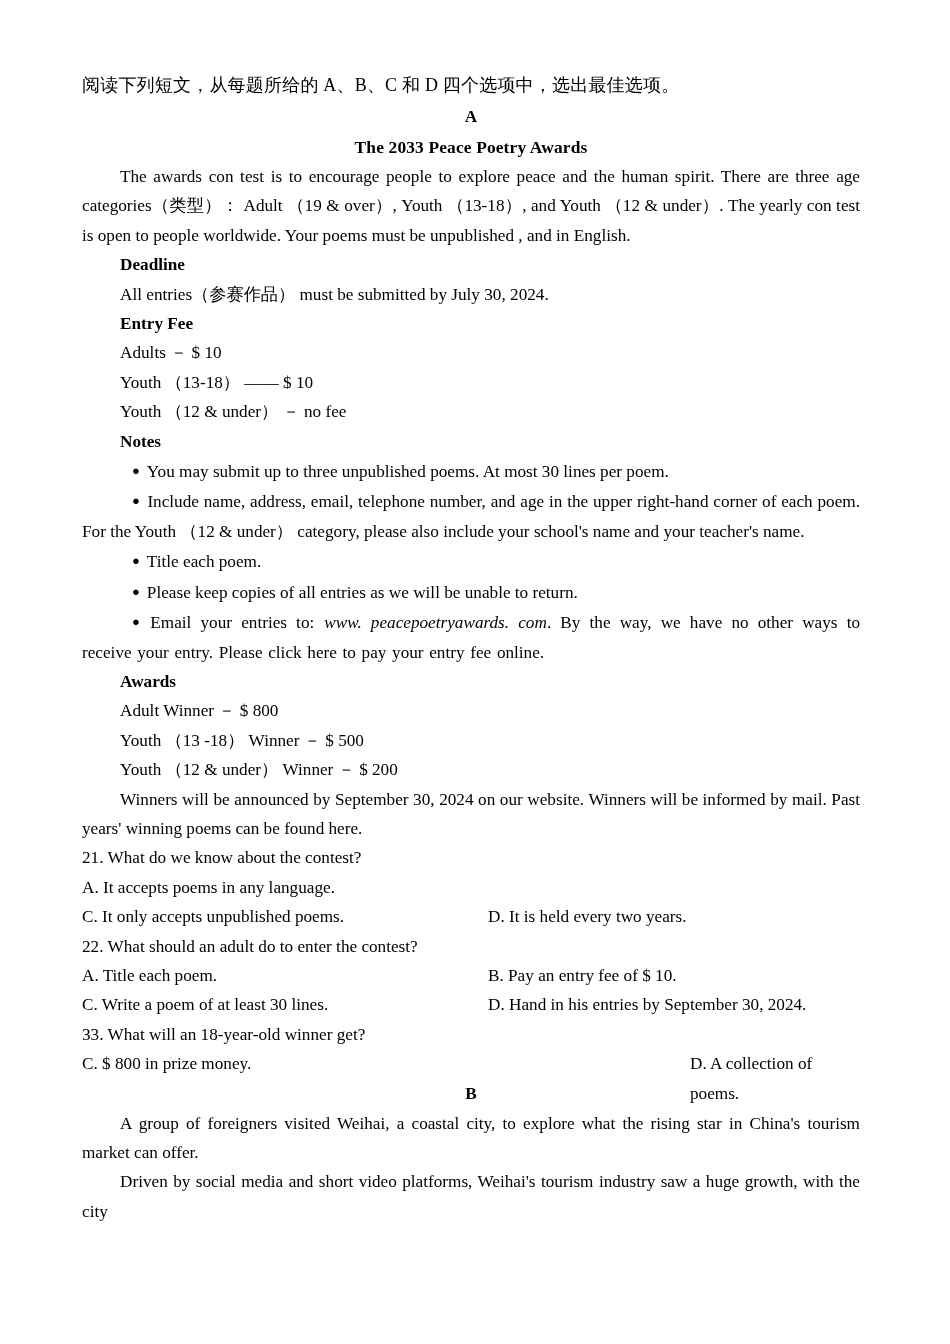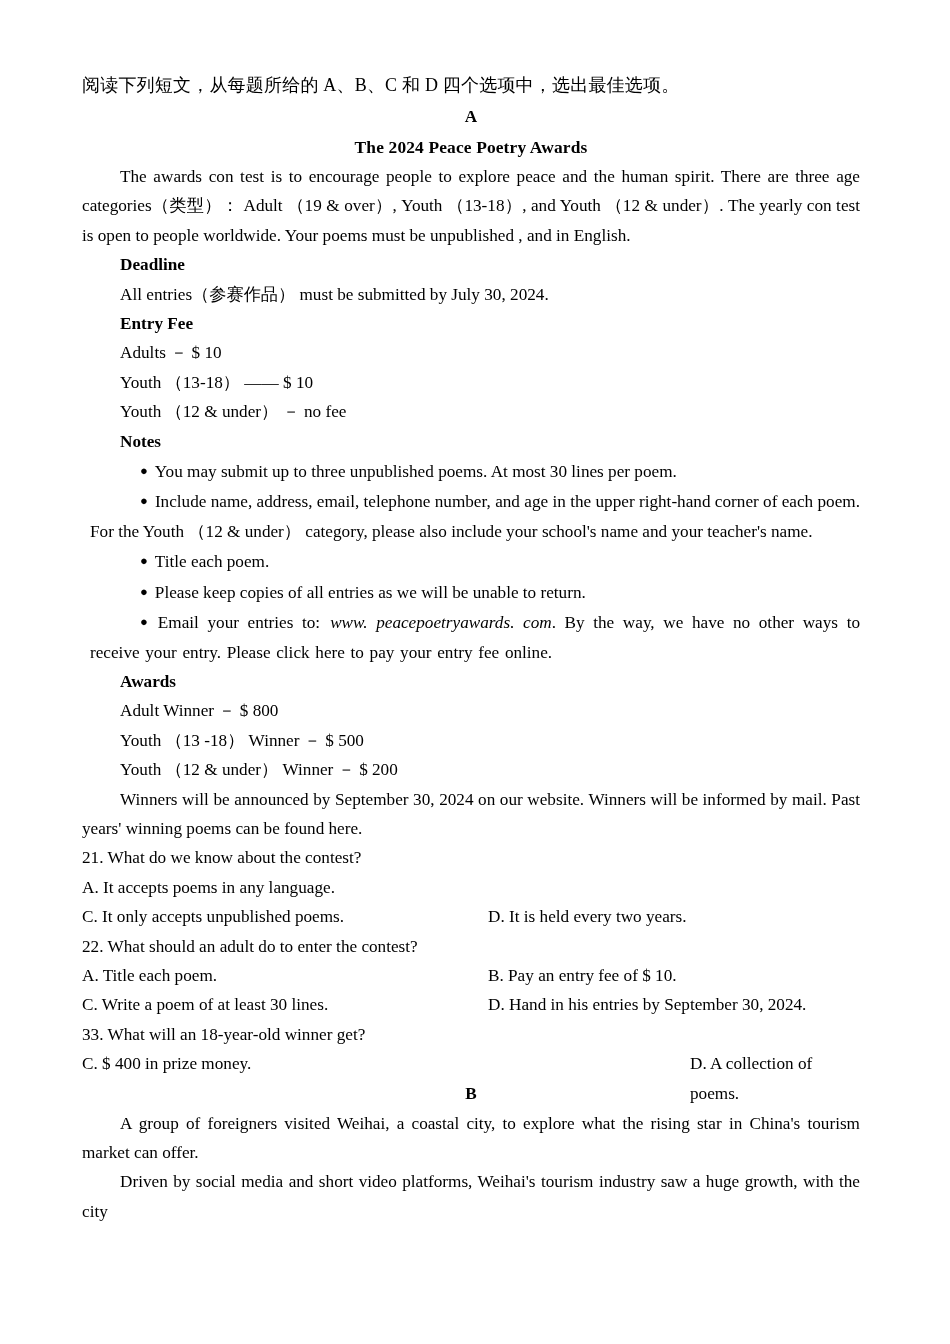--- a/index.html
+++ b/index.html
@@ -81,21 +81,20 @@
   }
 
   
   .bullet-row {
     font-size: 17.2px;
     line-height: 29.4px;
     text-align: justify;
     text-justify: inter-word;
     padding-left: 0;
     text-indent: 0;
-    margin-left: 8px;
   }
   .bullet-first {
     display: block;
     text-indent: 50px;
   }
   .bullet-mark {
     font-size: 13px;
     vertical-align: 2px;
     padding-right: 7px;
   }
@@ -143,21 +142,21 @@
 
 <div class="page">
   <div class="content">
 
     <p class="cn-line">阅读下列短文，从每题所给的 A、B、C 和 D 四个选项中，选出最佳选项。</p>
 
     <div>
 
       <p class="section-letter">A</p>
 
-      <p class="doc-title">The 2024 Peace Poetry Awards</p>
+      <p class="doc-title">The 2033 Peace Poetry Awards</p>
 
       <p class="para">The awards con test is to encourage people to explore peace and the human spirit. There are three age categories（类型）：  Adult （19 &amp; over）, Youth （13-18）, and Youth （12 &amp; under）. The yearly con test is open to people worldwide. Your poems must be unpublished , and in English.</p>
 
       <p class="sub-head">Deadline</p>
       <p class="ind-line">All entries（参赛作品） must be submitted by July 30, 2024.</p>
 
       <p class="sub-head">Entry Fee</p>
       <p class="ind-line">Adults － $ 10</p>
       <p class="ind-line">Youth （13-18） —— $ 10</p>
       <p class="ind-line">Youth （12 &amp; under） － no fee</p>
@@ -215,21 +214,21 @@
         <span class="opt-left">A. Title each poem.</span>
         <span class="opt-right">B. Pay an entry fee of $ 10.</span>
       </div>
       <div class="opt-row">
         <span class="opt-left">C. Write a poem of at least 30 lines.</span>
         <span class="opt-right">D. Hand in his entries by September 30, 2024.</span>
       </div>
 
       <p class="question">33. What will an 18-year-old winner get?</p>
       <div class="opt-row">
-        <span class="opt-left">C. $ 400 in prize money.</span>
+        <span class="opt-left">C. $ 800 in prize money.</span>
         <span class="opt-right-far">D. A collection of poems.</span>
       </div>
 
     </div>
 
     <div>
       <p class="section-letter">B</p>
       <p class="para">A group of foreigners visited Weihai, a coastal city, to explore what the rising star in China's tourism market can offer.</p>
       <p class="para">Driven by social media and short video platforms, Weihai's tourism industry saw a huge growth, with the city</p>
     </div>

